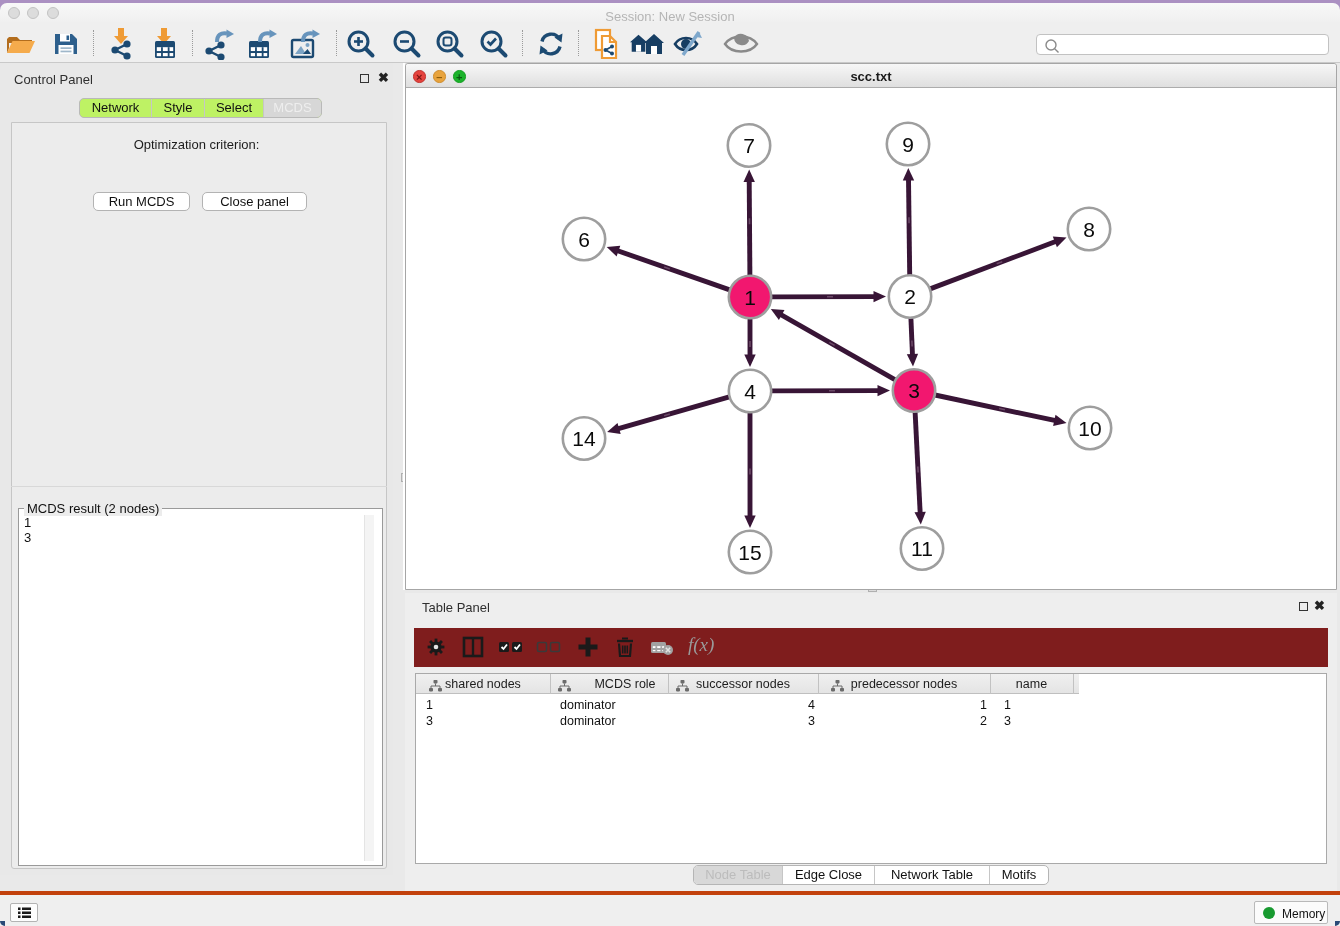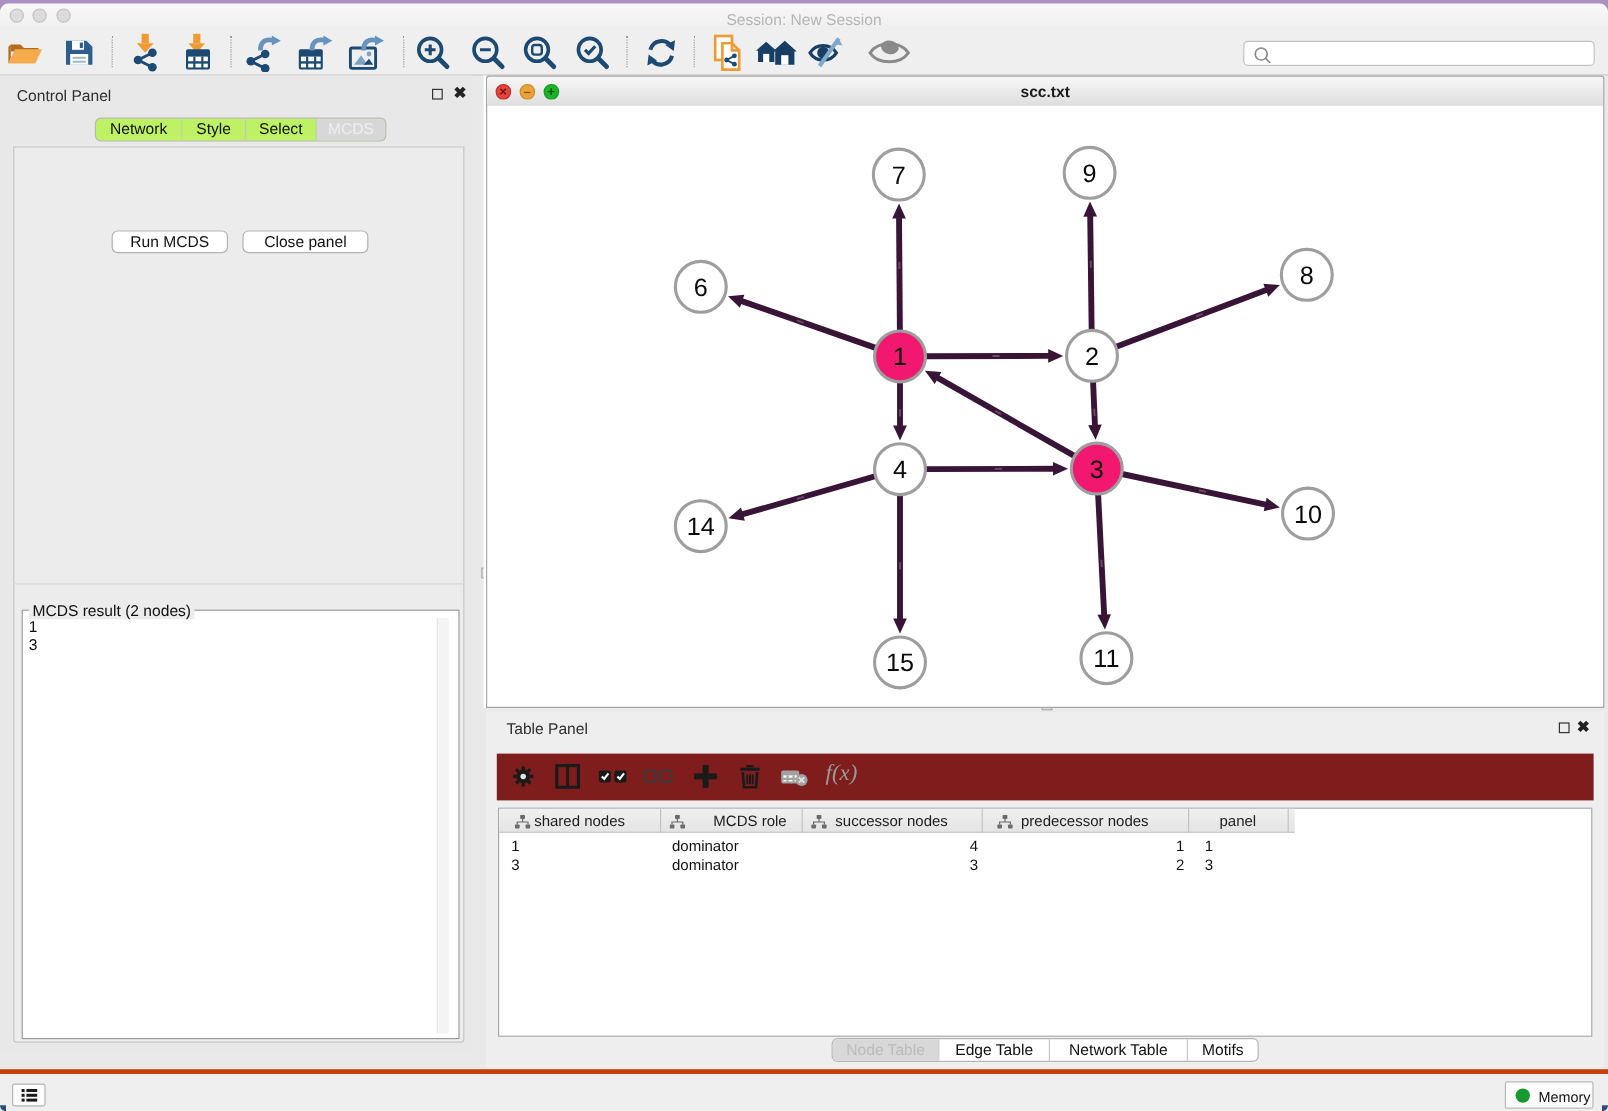--- a/index.html
+++ b/index.html
@@ -215,20 +215,21 @@
   <div class="hdr abs">Control Panel</div>
   <div class="abs maxbox" style="left:360px; top:11px;"></div>
   <div class="abs xicon" style="left:378px; top:7px;">✖</div>
   <div id="tabpane" class="abs"></div>
   <div id="cptabs" class="abs">
     <div style="width:72px; border-radius:4px 0 0 4px;">Network</div>
     <div style="width:53px;">Style</div>
     <div style="width:59px;">Select</div>
     <div style="width:57px; background:#d7d7d7; color:#eeeeee; border-right:none; border-radius:0 4px 4px 0;">MCDS</div>
   </div>
+  <div id="opt-label" class="abs">Optimization criterion:</div>
   <div class="btn abs" style="left:93px; width:97px;">Run MCDS</div>
   <div class="btn abs" style="left:202px; width:105px;">Close panel</div>
   <div id="cpdivider" class="abs"></div>
   <div id="fieldset" class="abs">
     <div style="position:absolute; left:5px; top:6px; font-size:13px; color:#111; line-height:15px;">1<br>3</div>
     <div id="fieldset-scroll"></div>
   </div>
   <div id="fieldset-legend" class="abs">MCDS result (2 nodes)</div>
 </div>
 <div class="abs" style="left:401px; top:473px; width:8px; height:9px; background:#dcdcdc; border:1px solid #b0b0b0;"></div>
@@ -377,21 +378,21 @@
     <div id="thead" class="abs">
 <div class="hsep abs" style="left:134px;"></div>
 <div class="hsep abs" style="left:252px;"></div>
 <div class="hsep abs" style="left:402px;"></div>
 <div class="hsep abs" style="left:574px;"></div>
 <div class="hsep abs" style="left:657px;"></div>
 <div class="hlabel abs" style="left:0px; width:134px;">shared nodes</div>
 <div class="hlabel abs" style="left:134px; width:118px;padding-left:32px;">MCDS role</div>
 <div class="hlabel abs" style="left:252px; width:150px;">successor nodes</div>
 <div class="hlabel abs" style="left:402px; width:172px;">predecessor nodes</div>
-<div class="hlabel abs" style="left:574px; width:83px;">panel</div>
+<div class="hlabel abs" style="left:574px; width:83px;">name</div>
 <div class="abs" style="left:13px; top:4px;"><svg width="13" height="12" viewBox="0 0 13 12">
             <g fill="#6b6b6b">
               <rect x="4.5" y="0" width="4" height="3.4" rx="0.8"></rect>
               <rect x="0" y="8" width="4" height="3.4" rx="0.8"></rect>
               <rect x="9" y="8" width="4" height="3.4" rx="0.8"></rect>
             </g>
             <g stroke="#6b6b6b" stroke-width="1">
               <path d="M6.5 3.4 V6 M2 8 V6 H11 V8" fill="none"></path>
             </g>
           </svg></div>
@@ -432,21 +433,21 @@
 <div class="cell" style="left:402px; top:24px; width:169px; text-align:right;">1</div>
 <div class="cell" style="left:588px; top:24px;">1</div>
 <div class="cell" style="left:10px; top:40px;">3</div>
 <div class="cell" style="left:144px; top:40px;">dominator</div>
 <div class="cell" style="left:252px; top:40px; width:147px; text-align:right;">3</div>
 <div class="cell" style="left:402px; top:40px; width:169px; text-align:right;">2</div>
 <div class="cell" style="left:588px; top:40px;">3</div>
   </div>
   <div id="btabs" class="abs">
     <div style="width:89px; background:#d8d8d8; color:#bcbcbc; border-radius:4px 0 0 4px;">Node Table</div>
-    <div style="width:92px;">Edge Table</div>
+    <div style="width:92px;">Edge Close</div>
     <div style="width:115px;">Network Table</div>
     <div style="width:58px; border-right:none; border-radius:0 4px 4px 0;">Motifs</div>
   </div>
 </div>
 
 <div id="statusbar" class="abs">
   <div id="listbtn" class="abs">
     <svg width="26" height="17" style="position:absolute;left:0;top:0;">
       <g fill="#1a1a1a">
           <rect x="7" y="3.5" width="2.5" height="2.5"></rect>

